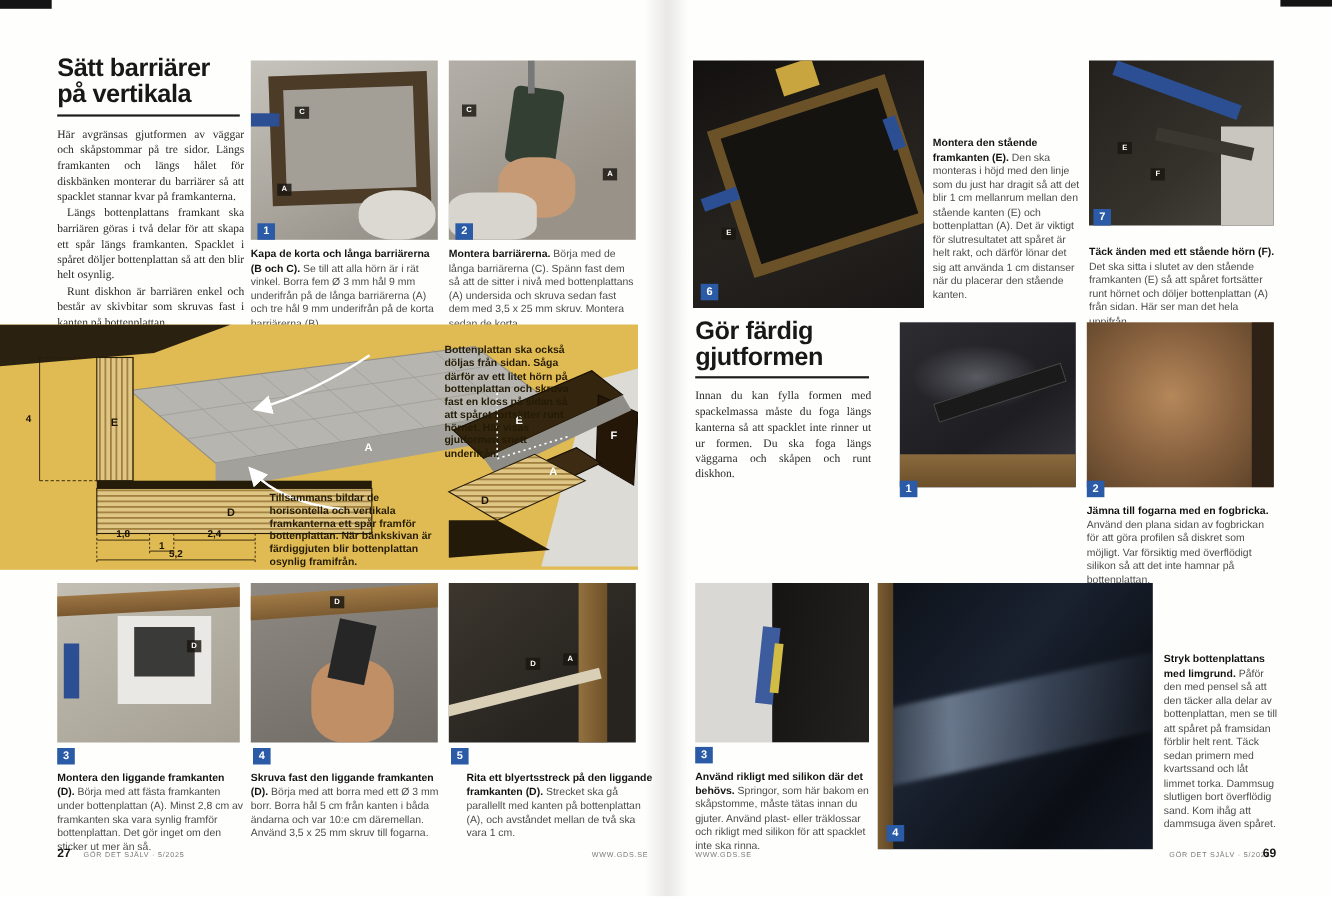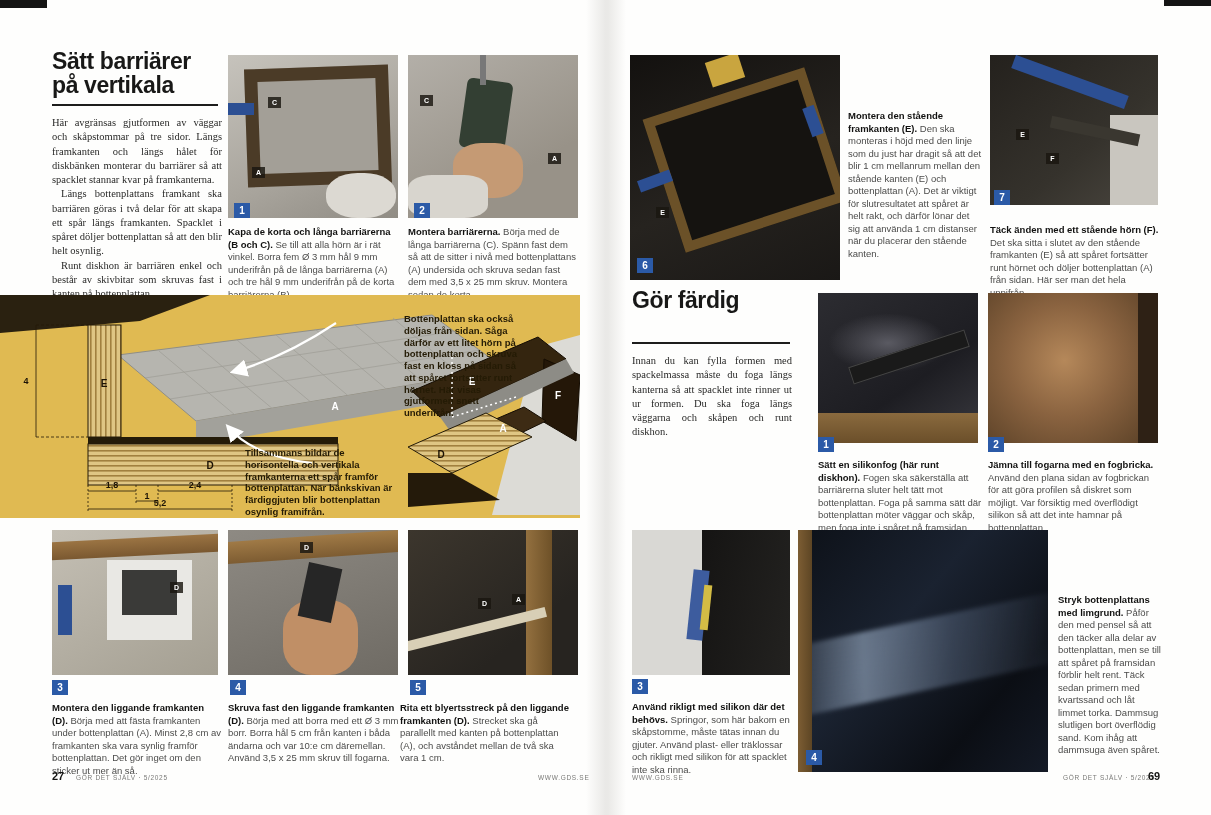--- a/index.html
+++ b/index.html
@@ -185,76 +185,73 @@
       <span>Börja med att borra med ett Ø 3 mm borr. Borra hål 5 cm från kanten i båda ändarna och var 10:e cm däremellan. Använd 3,5 x 25 mm skruv till fogarna.</span>
     </div>
 
     <div class="ph" style="left:408px;top:530px;width:170px;height:145px;background:linear-gradient(140deg,#3c362d,#272420 70%)">
       <div style="left:118px;top:0;width:26px;height:145px;background:linear-gradient(90deg,#93703f,#6e5128)"></div>
       <div style="left:-10px;top:95px;width:150px;height:10px;background:#d8cfb6;transform:rotate(-14deg)"></div>
       <span class="chip" style="left:70px;top:68px">D</span>
       <span class="chip" style="left:104px;top:64px">A</span>
     </div>
     <div class="badge" style="left:410px;top:680px">5</div>
-    <div class="abs cap" style="left:400px;top:702px;width:172px">
+    <div class="abs cap" style="left:424px;top:702px;width:172px">
       <b>Rita ett blyertsstreck på den liggande framkanten (D).</b>
       <span>Strecket ska gå parallellt med kanten på bottenplattan (A), och avståndet mellan de två ska vara 1 cm.</span>
     </div>
 
     <span class="abs pn" style="left:52px;top:771px">27</span>
     <span class="abs foot" style="left:76px;top:775px">GÖR DET SJÄLV · 5/2025</span>
     <span class="abs foot" style="left:538px;top:775px">WWW.GDS.SE</span>
   </div>
 
   <div class="abs" style="left:605px;top:0;width:606px;height:815px">
 
     <div class="ph" style="left:25px;top:55px;width:210px;height:225px;background:linear-gradient(155deg,#13110f,#26231f 55%,#1a1816)">
       <div style="left:30px;top:35px;width:150px;height:120px;border:10px solid #6b5128;background:#151310;transform:rotate(-18deg)"></div>
       <div style="left:78px;top:2px;width:34px;height:26px;background:#c9a53f;transform:rotate(-18deg)"></div>
       <div style="left:8px;top:120px;width:34px;height:12px;background:#2c4f93;transform:rotate(-20deg)"></div>
       <div style="left:168px;top:60px;width:30px;height:12px;background:#2c4f93;transform:rotate(70deg)"></div>
       <span class="chip" style="left:26px;top:152px">E</span>
     </div>
     <div class="badge" style="left:32px;top:258px">6</div>
-    <div class="abs cap" style="left:243px;top:110px;width:134px">
+    <div class="abs cap" style="left:243px;top:125px;width:134px">
       <b>Montera den stående framkanten (E).</b>
       <span>Den ska monteras i höjd med den linje som du just har dragit så att det blir 1 cm mellanrum mellan den stående kanten (E) och bottenplattan (A). Det är viktigt för slutresultatet att spåret är helt rakt, och därför lönar det sig att använda 1 cm distanser när du placerar den stående kanten.</span>
     </div>
 
     <div class="ph" style="left:385px;top:55px;width:168px;height:150px;background:linear-gradient(140deg,#24211d,#35322c 60%,#4a463f)">
       <div style="left:120px;top:60px;width:48px;height:90px;background:#c9c6bf"></div>
       <div style="left:20px;top:20px;width:120px;height:14px;background:#2c4f93;transform:rotate(20deg)"></div>
       <div style="left:60px;top:70px;width:90px;height:12px;background:#3a3730;transform:rotate(12deg)"></div>
       <span class="chip" style="left:26px;top:74px">E</span>
       <span class="chip" style="left:56px;top:98px">F</span>
     </div>
     <div class="badge" style="left:389px;top:190px">7</div>
     <div class="abs cap" style="left:385px;top:224px;width:170px">
       <b>Täck änden med ett stående hörn (F).</b>
       <span>Det ska sitta i slutet av den stående framkanten (E) så att spåret fortsätter runt hörnet och döljer bottenplattan (A) från sidan. Här ser man det hela uppifrån.</span>
     </div>
 
     <div class="abs h1" style="left:27px;top:288px;width:200px">
       <div>Gör färdig</div>
+      <div>gjutformen</div>
     </div>
     <div class="abs rule" style="left:27px;top:342px;width:158px"></div>
     <div class="abs serif" style="left:27px;top:354px;width:160px">
       <p>Innan du kan fylla formen med spackelmassa måste du foga längs kanterna så att spacklet inte rinner ut ur formen. Du ska foga längs väggarna och skåpen och runt diskhon.</p>
     </div>
 
     <div class="ph" style="left:213px;top:293px;width:160px;height:150px;background:linear-gradient(145deg,#2c2c31,#1d1d22 60%,#3a3a40)">
       <div style="left:10px;top:20px;width:120px;height:60px;background:radial-gradient(ellipse,#5a5a62,rgba(90,90,98,0) 70%)"></div>
       <div style="left:30px;top:55px;width:120px;height:16px;background:#1a1a1a;border:1px solid #444;transform:rotate(-18deg)"></div>
       <div style="left:0;top:120px;width:160px;height:30px;background:linear-gradient(#8a6a3e,#6b4f2a)"></div>
     </div>
     <div class="badge" style="left:213px;top:437px">1</div>
-    <div class="abs cap" style="left:213px;top:459px;width:164px">
-      <b>Sätt en silikonfog (här runt diskhon).</b>
-      <span>Fogen ska säkerställa att barriärerna sluter helt tätt mot bottenplattan. Foga på samma sätt där bottenplattan möter väggar och skåp, men foga inte i spåret på framsidan.</span>
-    </div>
 
     <div class="ph" style="left:383px;top:293px;width:170px;height:150px;background:radial-gradient(circle at 45% 45%,#b5885a 0%,#8a6340 45%,#553d24 100%)">
       <div style="left:150px;top:0;width:20px;height:150px;background:#2e2115"></div>
     </div>
     <div class="badge" style="left:383px;top:437px">2</div>
     <div class="abs cap" style="left:383px;top:459px;width:172px">
       <b>Jämna till fogarna med en fogbricka.</b>
       <span>Använd den plana sidan av fogbrickan för att göra profilen så diskret som möjligt. Var försiktig med överflödigt silikon så att det inte hamnar på bottenplattan.</span>
     </div>
 

